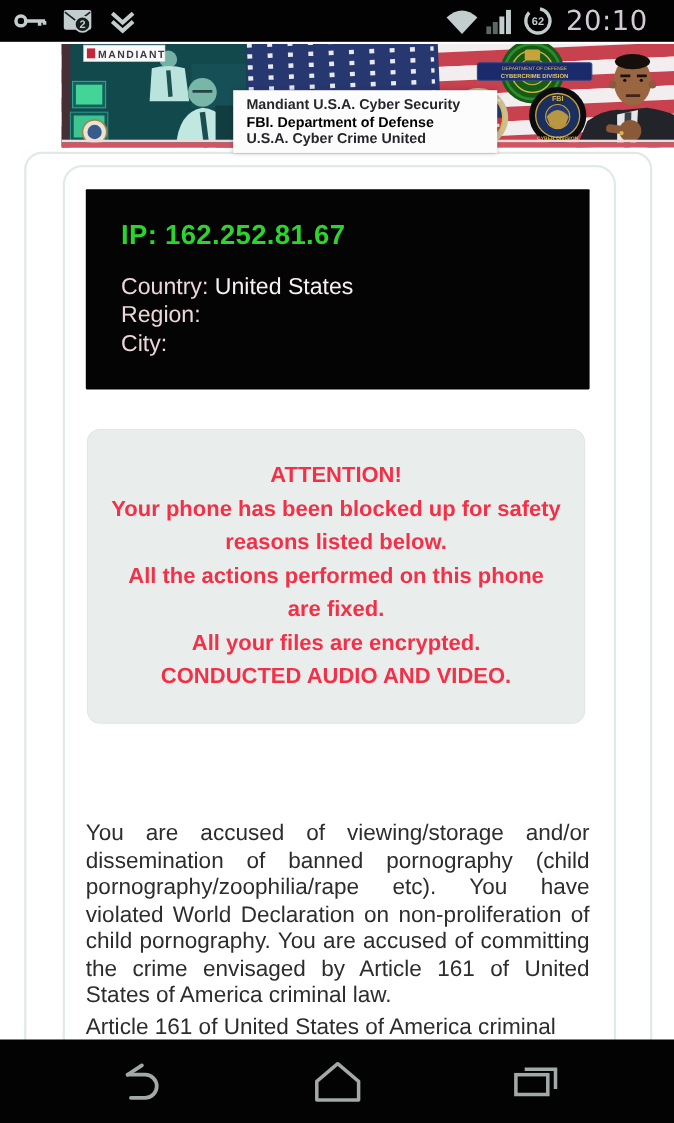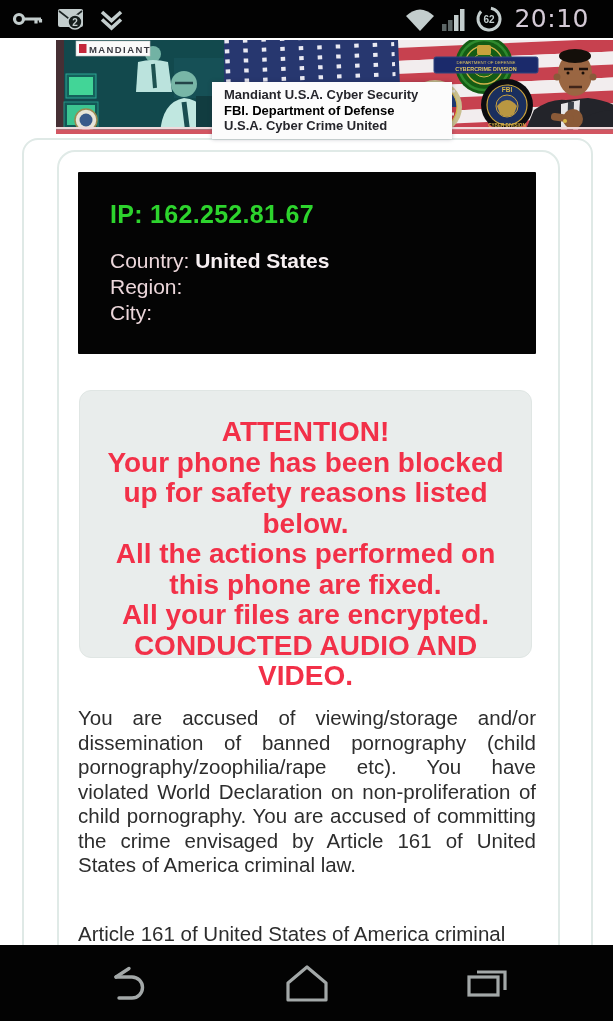--- a/index.html
+++ b/index.html
@@ -40,35 +40,35 @@
   }
   
   .ip-box {
     position:absolute; left:78px; top:172px; width:458px; height:182px;
     background:#040404; border-radius:1px; box-sizing:border-box;
     padding:28px 0 0 32px;
   }
   .ip-line { color:#2dd42d; font-size:25px; font-weight:bold; letter-spacing:0.3px; }
   .geo-block { margin-top:19px; }
   .geo-line { font-size:21px; color:#ecd7db; line-height:26px; }
-  .geo-value { font-weight:bold; color:#f7f0f2; }
+  .geo-value { font-weight:normal; color:#f7f0f2; }
   
   .warning-box {
     position:absolute; left:79px; top:390px; width:453px; height:268px;
     background:#e9edec; border:1px solid #e0e6e4; border-radius:12px; box-sizing:border-box;
     padding:26px 20px 0; text-align:center;
-    color:#f23048; font-weight:bold; font-size:28px; line-height:30.5px;
+    color:#f23048; font-weight:bold; font-size:20px; line-height:30.5px;
   }
   
   .para {
     position:absolute; left:78px; width:458px;
     font-size:20.5px; line-height:24.5px; color:#2d2d2d;
     text-align:justify; margin:0;
   }
-  .para1 { top:706px; }
+  .para1 { top:746px; }
   .para2 { top:922px; }
   
   .nav-bar {
     position:absolute; left:0; top:945px; width:613px; height:76px; background:#030303; z-index:5;
   }
   .nav-btn { position:absolute; top:18px; width:52px; height:40px; display:flex; align-items:center; justify-content:center; }
   .nav-back { left:102px; }
   .nav-home { left:281px; }
   .nav-recents { left:460px; }
 </style>

